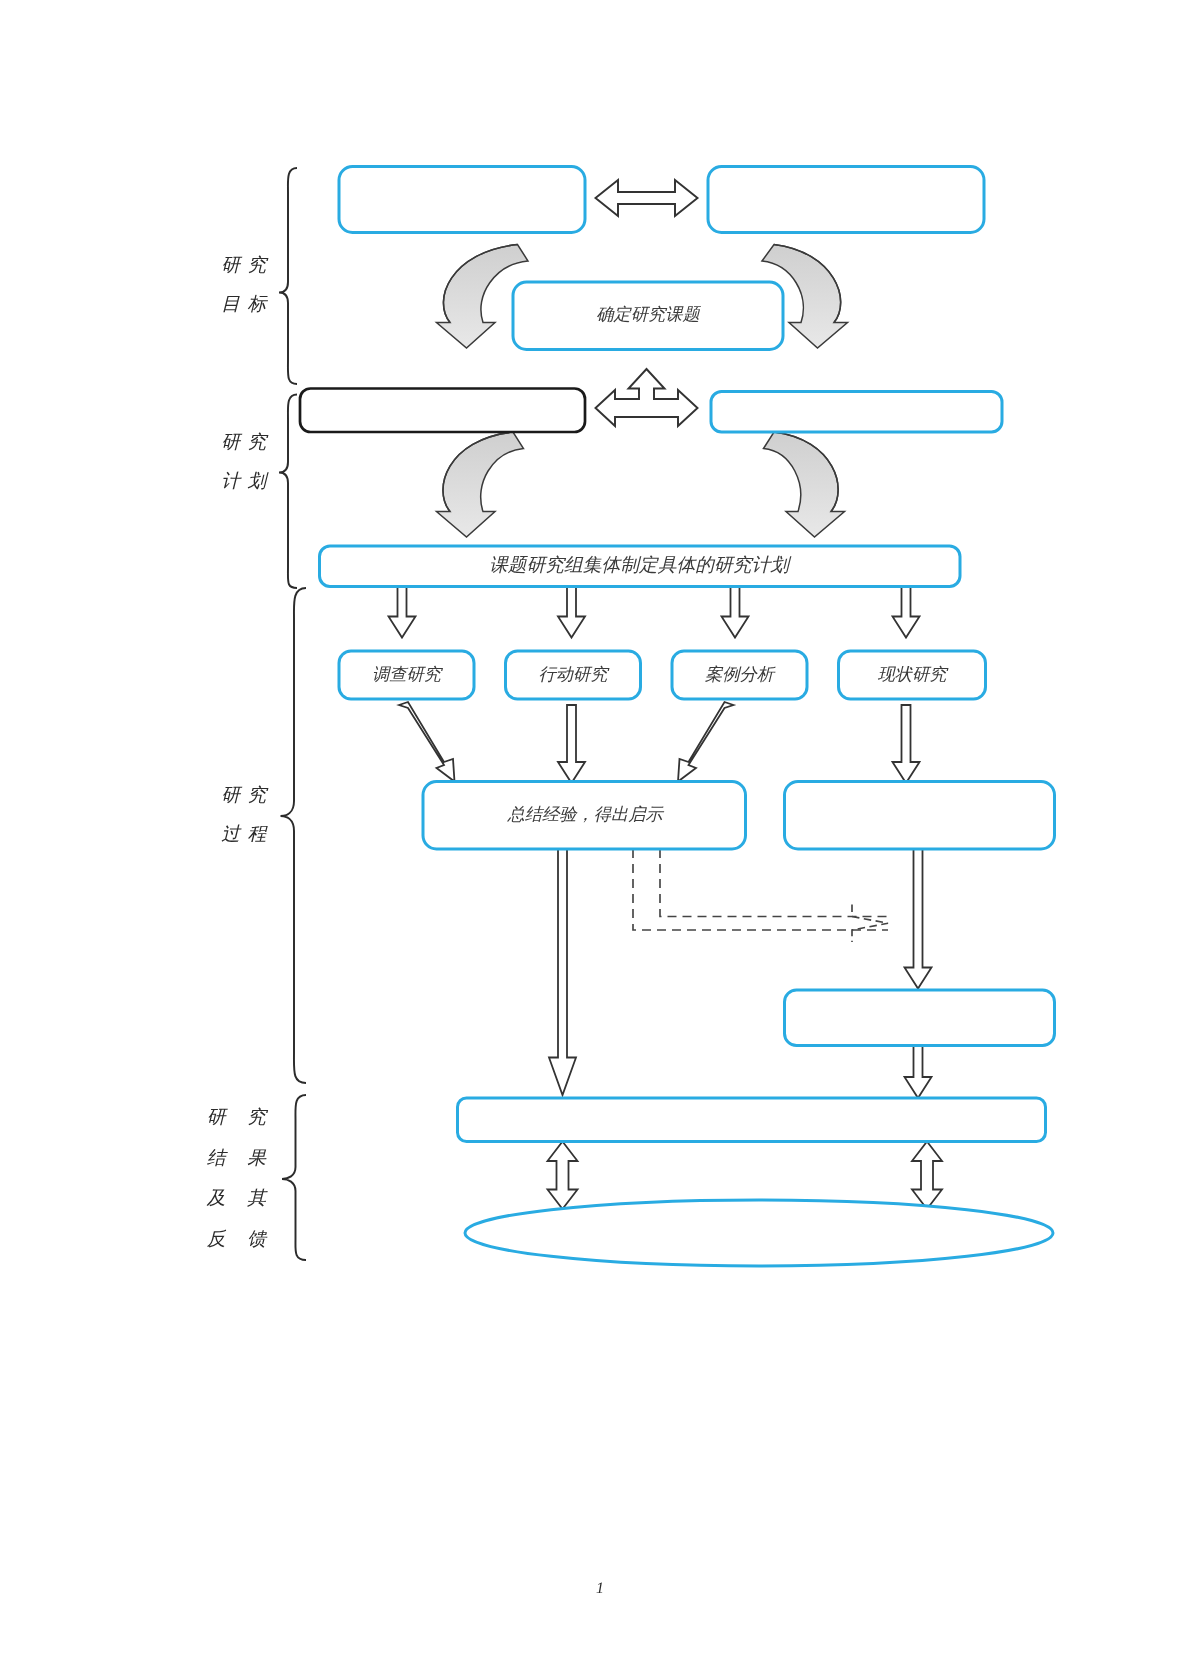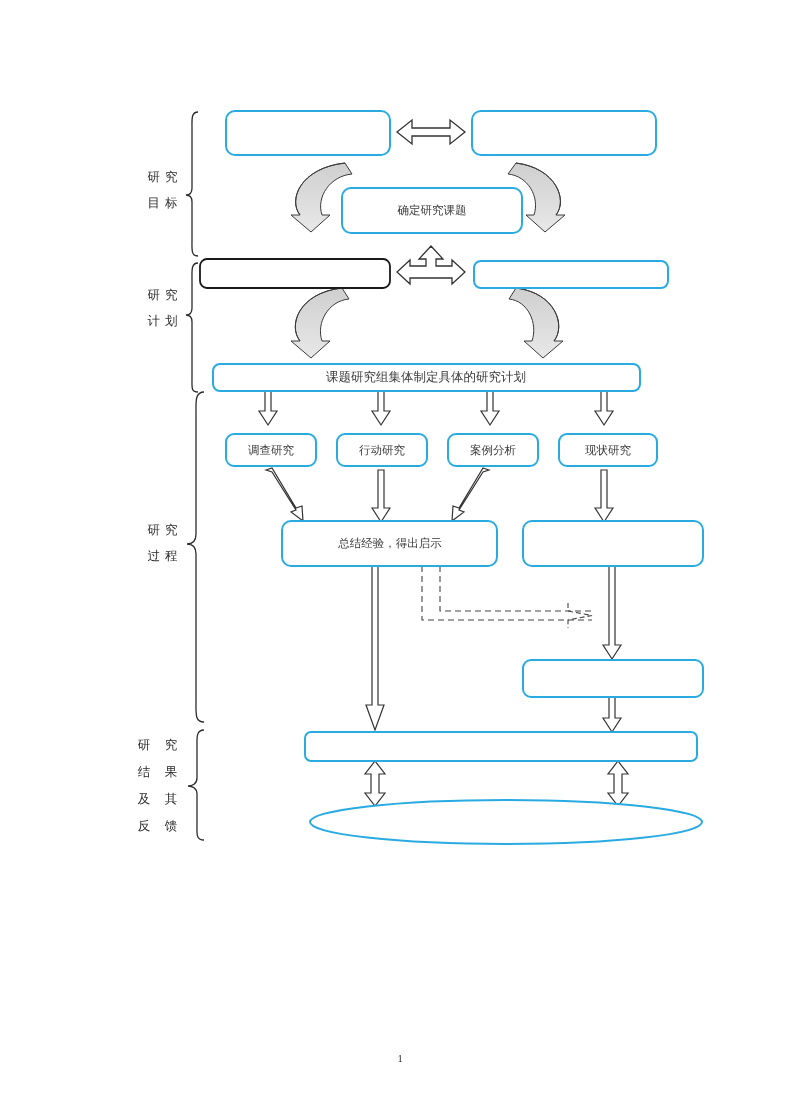--- a/index.html
+++ b/index.html
@@ -13,20 +13,21 @@
     position: relative;
     font-family: "Liberation Serif", "DejaVu Serif", serif;
     overflow: hidden;
   }
   #page {
     position: absolute;
     left: 0; top: 0;
     width: 708px;
     height: 1117px;
     background: #fff;
+    font-style: italic;
   }
   #diagram {
     position: absolute;
     left: 0; top: 0;
     width: 800px;
     height: 1117px;
   }
   .node-label {
     font-size: 11.5px;
     fill: #3a3a3a;

